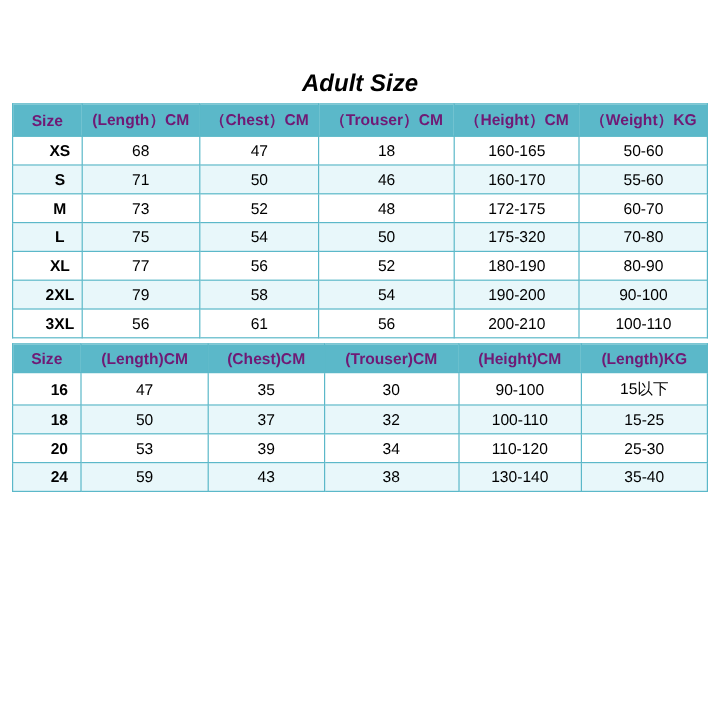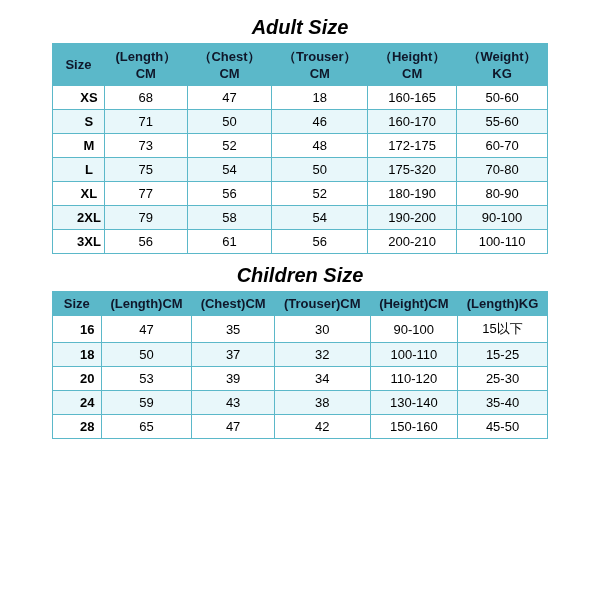--- a/index.html
+++ b/index.html
@@ -8,42 +8,43 @@
       height: 600px;
       background: #fff;
       font-family: Arial, sans-serif;
       font-size: 13px;
       display: flex;
       justify-content: center;
       align-items: flex-start;
       padding: 10px;
     }
     .container {
-      width: 496px;
+      width: 580px;
+      margin-top: 43px;
     }
     .section-title {
       text-align: center;
       font-size: 20px;
       font-weight: bold;
       padding: 6px 0 4px 0;
       font-style: italic;
     }
     table {
       width: 100%;
       border-collapse: collapse;
       margin-bottom: 4px;
     }
     th, td {
       border: 1px solid #5bb8c9;
       text-align: center;
       padding: 4px 3px;
     }
     thead tr {
       background-color: #5bb8c9;
-      color: #0f172a;
+      color: #701a75;
       font-weight: bold;
     }
     tbody tr:nth-child(odd) {
       background-color: #fff;
     }
     tbody tr:nth-child(even) {
       background-color: #e8f7fa;
     }
     .size-col {
       font-weight: bold;
@@ -120,21 +121,20 @@
           <td class="size-col">3XL</td>
           <td>56</td>
           <td>61</td>
           <td>56</td>
           <td>200-210</td>
           <td>100-110</td>
         </tr>
       </tbody>
   </table>
 
-  <div class="section-title">Children Size</div>
   <table>
     <thead>
       <tr>
           <th>Size</th>
           <th>(Length)CM</th>
           <th>(Chest)CM</th>
           <th>(Trouser)CM</th>
           <th>(Height)CM</th>
           <th>(Length)KG</th>
         </tr>
@@ -165,24 +165,16 @@
           <td>25-30</td>
         </tr>
         <tr>
           <td class="size-col">24</td>
           <td>59</td>
           <td>43</td>
           <td>38</td>
           <td>130-140</td>
           <td>35-40</td>
         </tr>
-        <tr>
-          <td class="size-col">28</td>
-          <td>65</td>
-          <td>47</td>
-          <td>42</td>
-          <td>150-160</td>
-          <td>45-50</td>
-        </tr>
       </tbody>
   </table>
 
 </div>
 
 </body></html>

